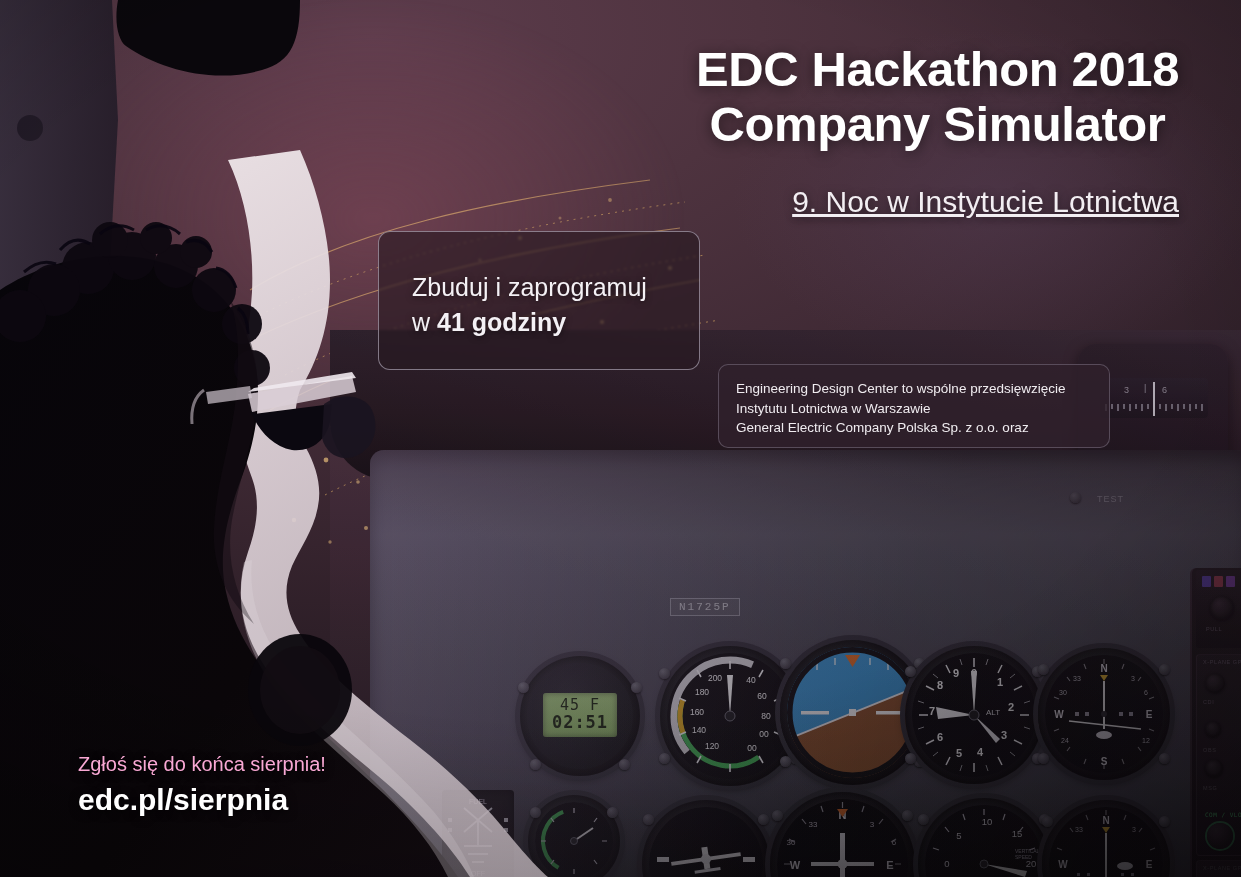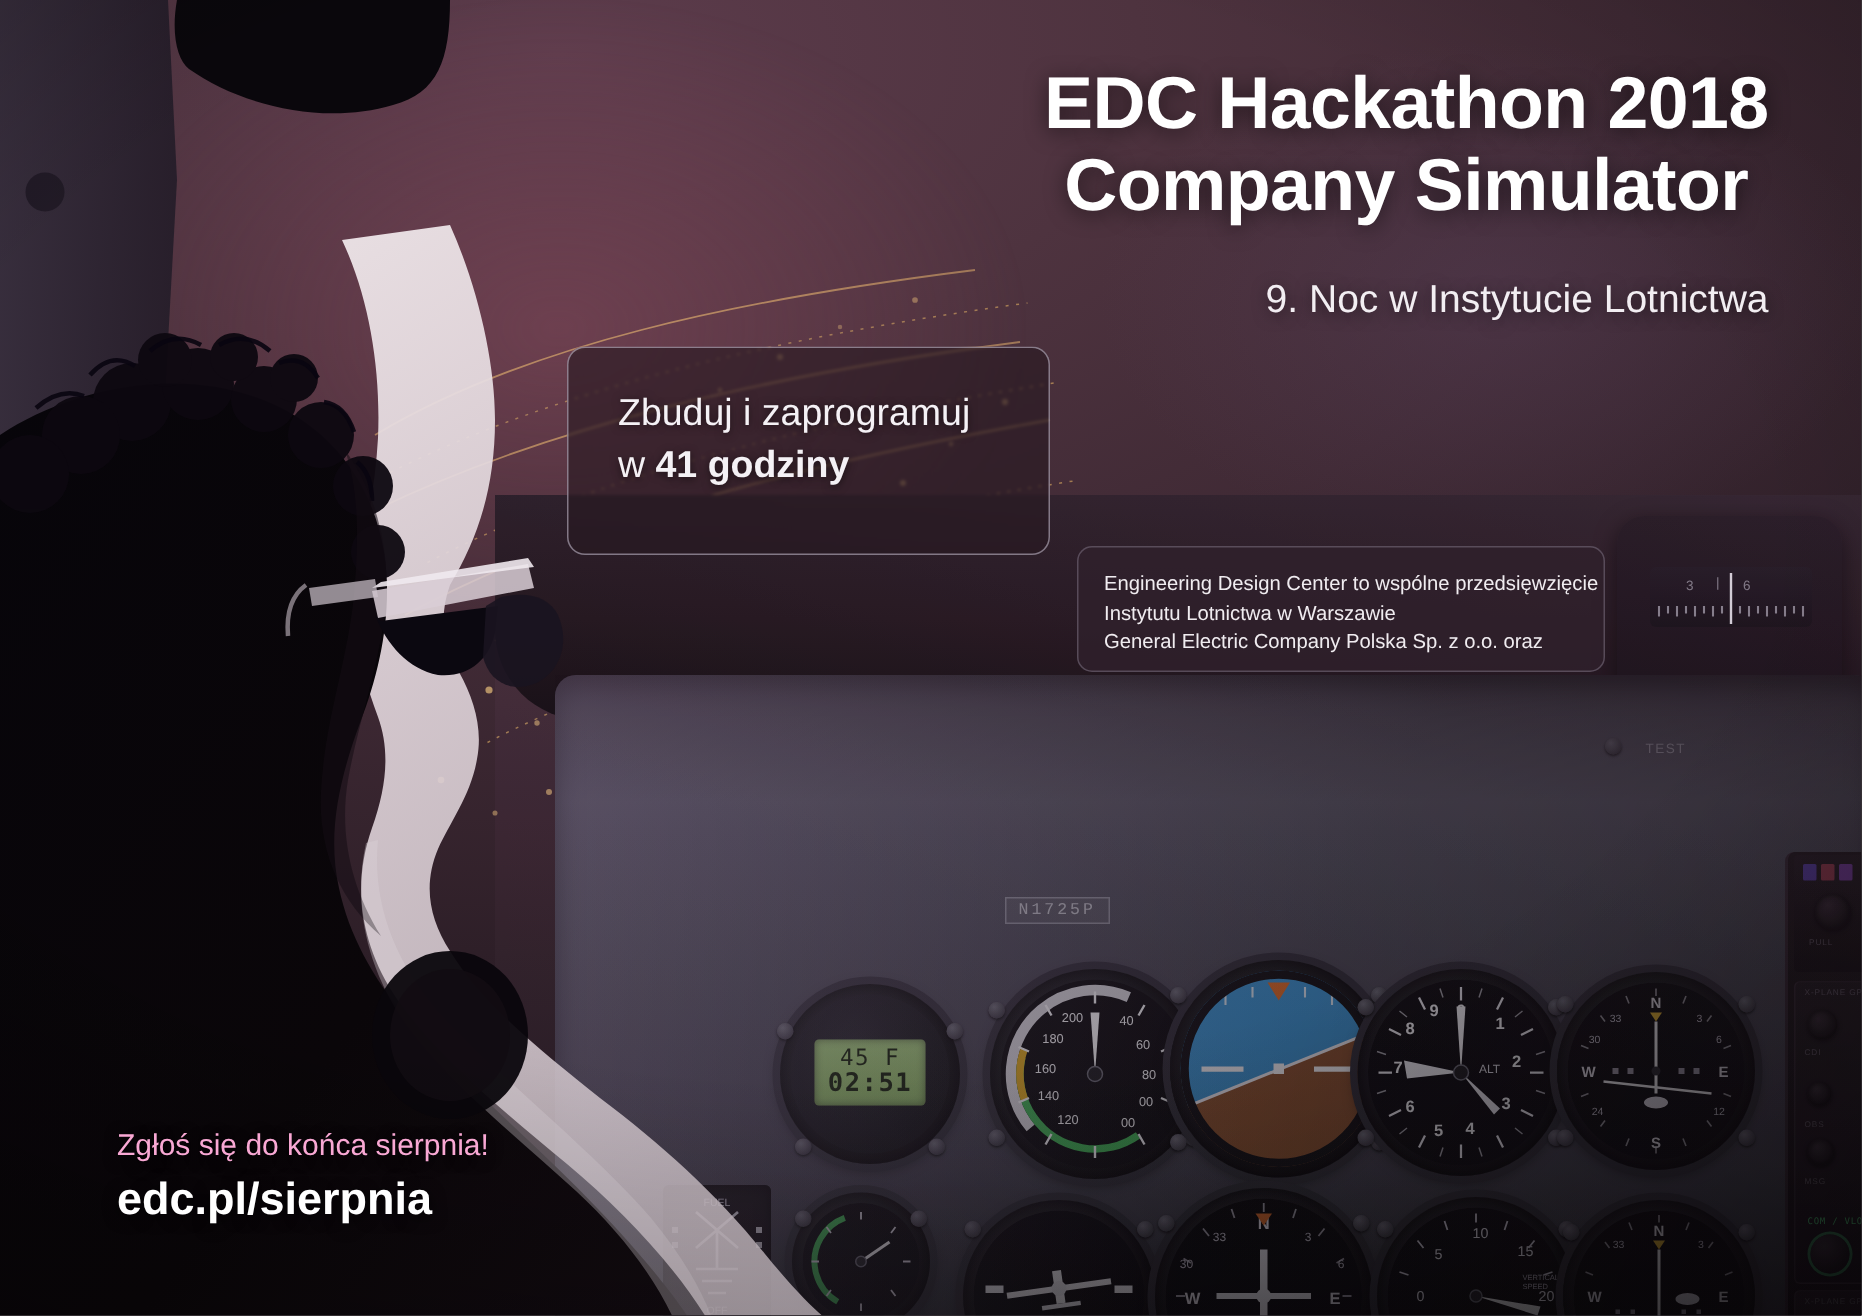--- a/index.html
+++ b/index.html
@@ -156,39 +156,40 @@
 
   
   .headline{
     position:absolute;right:62px;top:42px;text-align:center;
     color:#ffffff;font-weight:bold;font-size:49px;line-height:1.12;
     letter-spacing:-.4px;
     text-shadow:0 2px 14px rgba(0,0,0,.55);
   }
   .subhead{
     position:absolute;right:62px;top:182px;text-align:right;
-    color:#f2eef2;font-size:26px;line-height:1.32;
+    color:#f2eef2;font-size:30px;line-height:1.32;
     text-shadow:0 2px 10px rgba(0,0,0,.5);
+    text-decoration:underline;
   }
   .tagline-box{
     position:absolute;left:378px;top:231px;width:322px;height:139px;
     border:1.5px solid rgba(196,190,206,.58);
     border-radius:12px;
     background:rgba(38,24,32,.62);
     box-sizing:border-box;
-    padding:26px 0 0 33px;
+    padding:38px 0 0 33px;
     backdrop-filter:blur(1px);
   }
   .tagline-box .tl{
     color:#f4f1f5;font-size:25px;line-height:1.38;
     text-shadow:0 1px 6px rgba(0,0,0,.55);
   }
   .tagline-box .tl b{font-weight:bold;}
   .info-box{
-    position:absolute;left:718px;top:364px;width:352px;height:84px;
+    position:absolute;left:718px;top:364px;width:392px;height:84px;
     border:1px solid rgba(170,160,180,.35);
     border-radius:10px;
     background:rgba(48,33,44,.80);
     box-sizing:border-box;
     padding:14px 0 0 17px;
   }
   .info-box .il{
     color:#f0ecf0;font-size:13.5px;line-height:1.45;
   }
   .cta{

